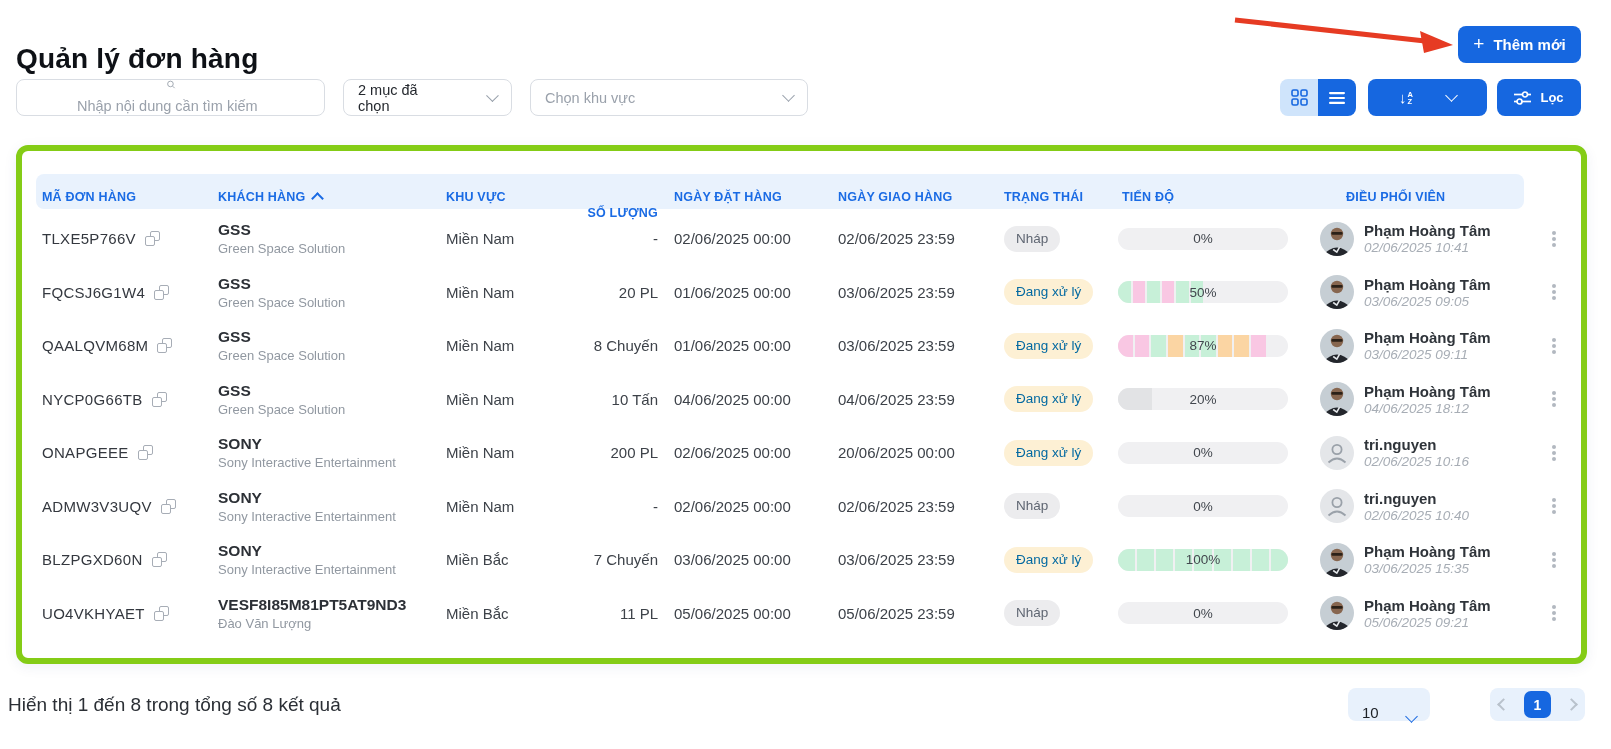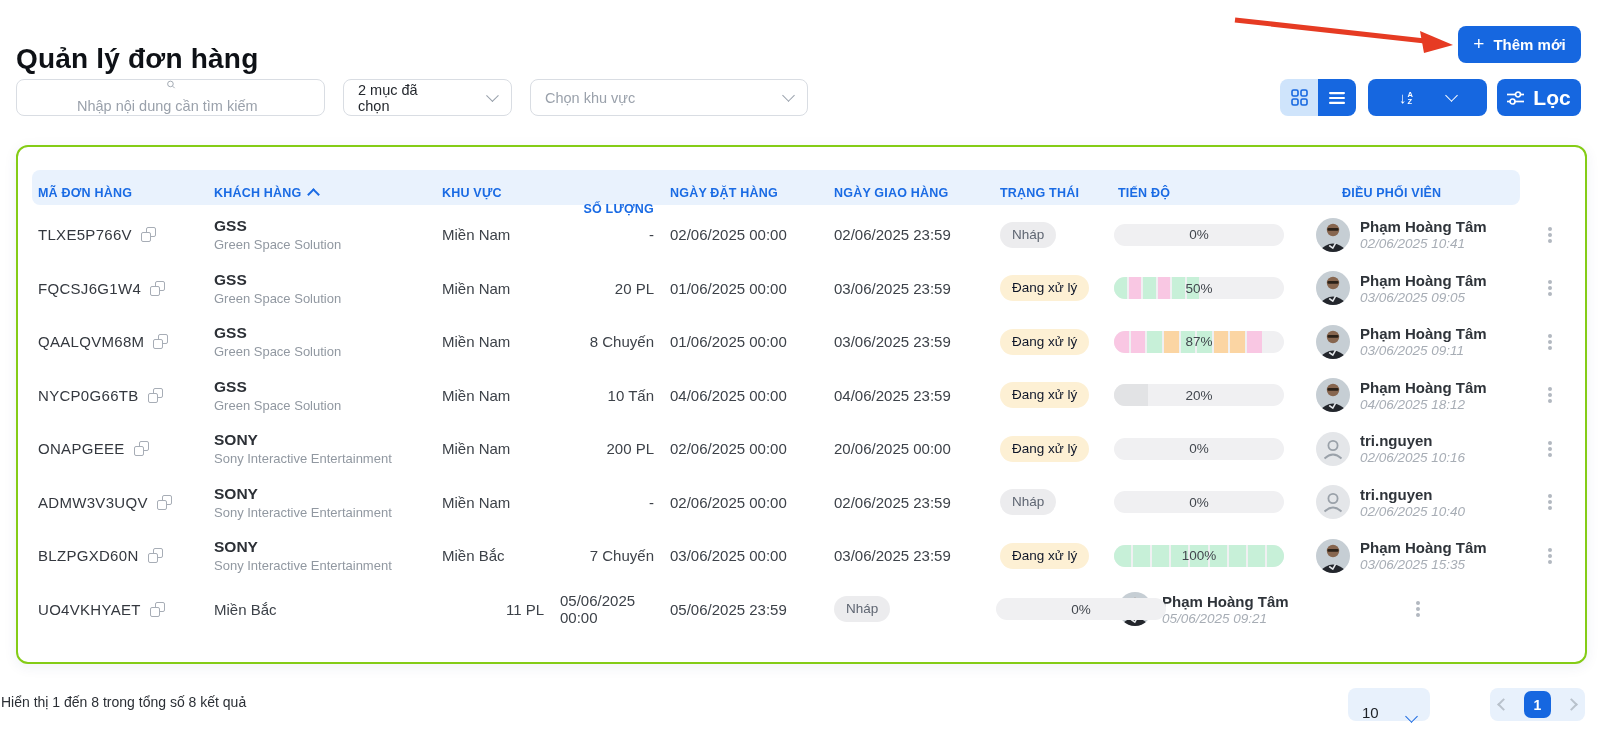--- a/index.html
+++ b/index.html
@@ -30,24 +30,24 @@
   .viewtoggle{left:1280px;width:76px;border-radius:8px;overflow:hidden;display:flex;cursor:pointer;}
   .vt-half{width:38px;height:37px;display:flex;align-items:center;justify-content:center;}
   .vt-grid{background:#cfe4fb;}
   .vt-list{background:#1667e0;}
   .sortbtn{left:1368px;width:119px;background:#1667e0;border-radius:8px;display:flex;align-items:center;
     justify-content:center;gap:34px;cursor:pointer;}
   .sort-ic{display:flex;align-items:center;color:#fff;}
   .sort-ic .arr{font-size:15px;line-height:1;}
   .sort-ic .az{display:flex;flex-direction:column;font-size:7.5px;font-weight:700;line-height:7px;margin-left:1px;}
   .locbtn{left:1497px;width:84px;background:#1667e0;border-radius:8px;display:flex;align-items:center;
-    justify-content:center;gap:9px;color:#fff;font-size:21px;font-weight:600;cursor:pointer;}
+    justify-content:center;gap:9px;color:#fff;font-size:13px;font-weight:600;cursor:pointer;}
   
   .card{left:16px;top:145px;width:1571px;height:519px;box-sizing:border-box;background:#fff;
-    border:2px solid #84cc16;border-radius:12px;box-shadow:0 3px 14px rgba(25,55,120,.07);padding:14px;}
+    border:6px solid #84cc16;border-radius:12px;box-shadow:0 3px 14px rgba(25,55,120,.07);padding:14px;}
   .thead{margin-top:9px;width:1488px;height:35px;background:#e9f2fd;border-radius:8px;
     display:grid;grid-template-columns:176px 228px 118px 110px 164px 166px 118px 198px 210px;align-items:center;}
   .hcell{font-size:12.5px;font-weight:700;color:#1a6be4;padding-left:6px;letter-spacing:.2px;display:flex;align-items:center;}
   .hcell.qty{justify-content:flex-end;padding-right:10px;margin-top:32px;}
   .hcell.coord{padding-left:32px;align-items:flex-end;}
   .chev-up{width:7px;height:7px;border-left:2px solid #1a6be4;border-top:2px solid #1a6be4;
     display:inline-block;transform:rotate(45deg);margin-left:8px;margin-top:3px;}
   .tbody{margin-top:3px;}
   .trow{display:grid;grid-template-columns:176px 228px 118px 110px 164px 166px 118px 198px 210px 53px;
     align-items:center;height:53.5px;cursor:pointer;}
@@ -55,36 +55,36 @@
   .code-cell{display:flex;align-items:center;color:#34383f;font-weight:500;letter-spacing:.3px;text-align:right;}
   .copy{width:15px;height:15px;position:relative;display:inline-block;margin-left:9px;flex:none;}
   .copy::before{content:'';position:absolute;right:0;top:0;width:8px;height:8px;border:1.5px solid #a7adb6;border-radius:2px;}
   .copy::after{content:'';position:absolute;left:0;bottom:0;width:8px;height:8px;border:1.5px solid #a7adb6;border-radius:2px;background:#fff;}
   .cust-cell{display:flex;flex-direction:column;gap:2px;}
   .cust-name{font-size:15.5px;font-weight:700;color:#2c3036;}
   .cust-sub{font-size:13px;color:#9198a1;}
   .qtycell{text-align:right;padding-right:10px;}
   .badge{display:inline-block;padding:5px 12px;border-radius:13px;font-size:13.5px;line-height:1.2;}
   .badge.draft{background:#ececee;color:#5f6672;}
-  .badge.processing{background:#fdf0d4;color:#0f172a;}
+  .badge.processing{background:#fdf0d4;color:#0369a1;}
   .pbar{width:170px;height:22px;background:#f0f0f2;border-radius:11px;position:relative;overflow:hidden;margin-left:2px;}
   .psegs{position:absolute;inset:0;display:flex;gap:2px;}
   .pseg{height:100%;flex:none;}
   .plabel{position:absolute;inset:0;display:flex;align-items:center;justify-content:center;
     font-size:13.5px;color:#42474e;}
   .coordcell{display:flex;align-items:center;gap:10px;}
   .avatar{width:34px;height:34px;border-radius:50%;overflow:hidden;flex:none;}
   .coord-txt{display:flex;flex-direction:column;gap:1px;}
   .coord-name{font-size:15px;font-weight:600;color:#2f343a;}
   .coord-time{font-size:13.5px;color:#a7adb5;font-style:italic;}
   .kebabcell{display:flex;justify-content:center;}
   .kebab{width:4px;height:4px;border-radius:50%;background:#b2b8c0;display:inline-block;
     box-shadow:0 -6px 0 #b2b8c0,0 6px 0 #b2b8c0;cursor:pointer;}
   
-  .summary{left:1px;top:694px;font-size:14px;color:#2b2f35;}
+  .summary{left:8px;top:694px;font-size:19px;color:#2b2f35;}
   .pagesize{left:1348px;top:688px;width:82px;height:33px;background:#e8f1fc;border-radius:8px;
     display:flex;align-items:flex-end;justify-content:space-between;padding:0 14px;box-sizing:border-box;
     font-size:15px;color:#1d2126;cursor:pointer;}
   .pager{left:1490px;top:688px;width:95px;height:33px;background:#e8f1fc;border-radius:8px;
     display:flex;align-items:center;justify-content:space-between;padding:0 9px;box-sizing:border-box;}
   .pg-chev{width:7px;height:7px;border-right:2px solid #b9c2cc;border-bottom:2px solid #b9c2cc;display:inline-block;cursor:pointer;}
   .pg-prev{transform:rotate(135deg);}
   .pg-next{transform:rotate(-45deg);}
   .pg-cur{width:27px;height:27px;background:#1667e0;border-radius:7px;color:#fff;font-size:14px;font-weight:600;
     display:flex;align-items:center;justify-content:center;cursor:pointer;}
@@ -482,20 +482,24 @@
     <div class="cell kebabcell">
           <span class="kebab"></span>
         </div>
   </div>
 
   <div class="trow">
     <div class="cell code-cell">
       <span>UO4VKHYAET</span>
       <span class="copy"></span>
     </div>
+    <div class="cell cust-cell">
+      <span class="cust-name">VESF8I85M81PT5AT9ND3</span>
+      <span class="cust-sub">Đào Văn Lượng</span>
+    </div>
     <div class="cell">Miền Bắc</div>
     <div class="cell qtycell">11 PL</div>
     <div class="cell">05/06/2025 00:00</div>
     <div class="cell">05/06/2025 23:59</div>
     <div class="cell"><span class="badge draft">Nháp</span></div>
     <div class="cell" style="padding-left:0;">
       <div class="pbar">
         <div class="psegs"></div>
         <span class="plabel">0%</span>
       </div>

